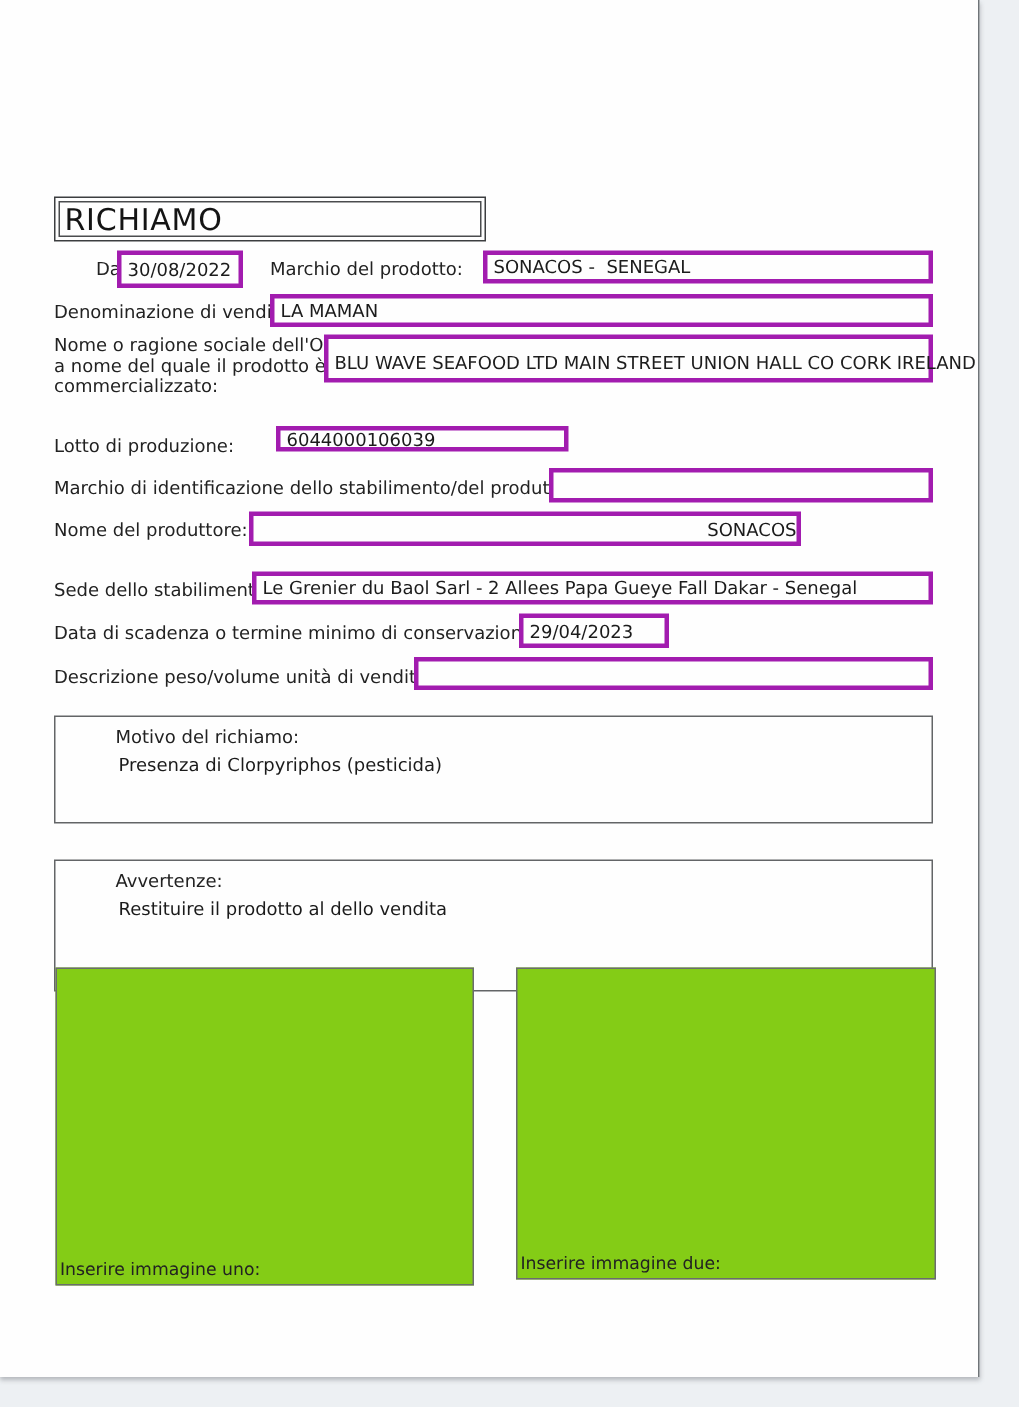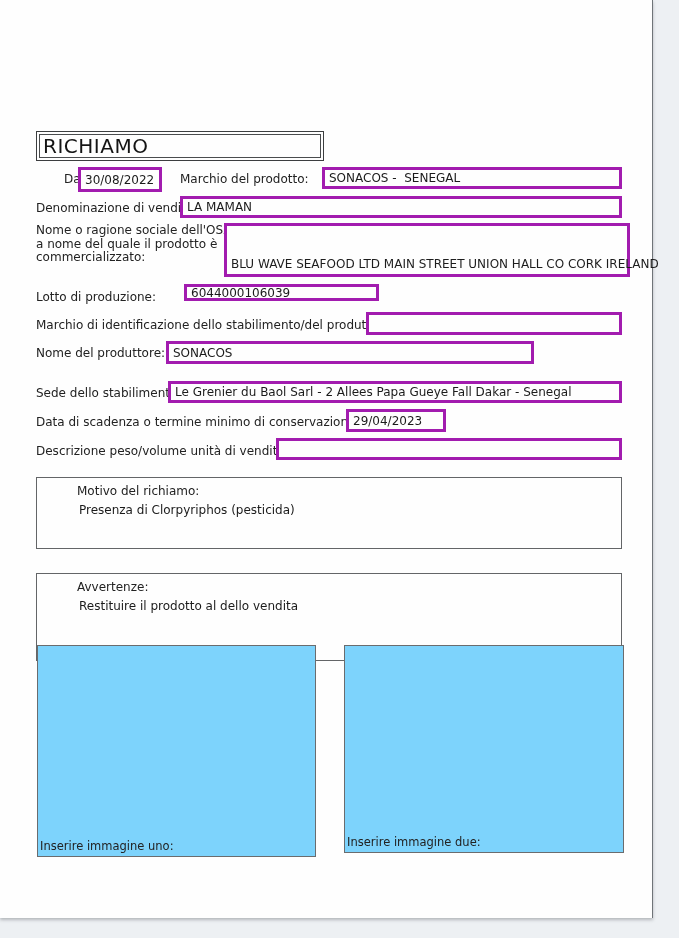--- a/index.html
+++ b/index.html
@@ -90,21 +90,21 @@
   .bigbox .bb-value {
     font-size: 12px;
     padding: 5px 0 0 8px;
     color: #1b1b1b;
   }
 
   .imgbox {
     position: absolute;
     border: 1px solid #6a6c6e;
     box-sizing: border-box;
-    background: #7dd3fc;
+    background: #84cc16;
     text-align: right;
   }
   .imgbox .img-label {
     position: absolute;
     left: 2px; bottom: 3px;
     font-size: 11.5px;
     color: #222;
   }
 
   .osa-value {
@@ -139,36 +139,36 @@
     <div class="lbl" style="left:36px; top:201px;">Denominazione di vendita:</div>
     <div class="box field" style="left:180px; top:196px; width:442px; height:22px;">
       <span class="val">LA MAMAN</span>
     </div>
 
     <div class="lbl osa-label" style="left:36px; top:224px;">
       <div>Nome o ragione sociale dell'OSA</div>
       <div>a nome del quale il prodotto è</div>
       <div>commercializzato:</div>
     </div>
-    <div class="box" style="left:224px; top:223px; width:406px; height:54px;">
+    <div class="box" style="left:216px; top:223px; width:406px; height:32px;">
       <span class="osa-value">BLU WAVE SEAFOOD LTD MAIN STREET UNION HALL CO CORK IRELAND</span>
     </div>
 
     <div class="lbl" style="left:36px; top:290px;">Lotto di produzione:</div>
     <div class="box field" style="left:184px; top:284px; width:195px; height:17px;">
       <span class="val">6044000106039</span>
     </div>
 
     <div class="lbl" style="left:36px; top:318px;">Marchio di identificazione dello stabilimento/del produttore:</div>
     <div class="box field" style="left:366px; top:312px; width:256px; height:23px;">
       <span class="val"></span>
     </div>
 
     <div class="lbl" style="left:36px; top:346px;">Nome del produttore:</div>
-    <div class="box field" style="left:166px; top:341px; width:368px; height:23px;">
+    <div class="box field" style="left:166px; top:341px; width:368px; height:23px;justify-content:flex-end;">
       <span class="val">SONACOS</span>
     </div>
 
     <div class="lbl" style="left:36px; top:386px;">Sede dello stabilimento:</div>
     <div class="box field" style="left:168px; top:381px; width:454px; height:22px;">
       <span class="val">Le Grenier du Baol Sarl - 2 Allees Papa Gueye Fall Dakar - Senegal</span>
     </div>
 
     <div class="lbl" style="left:36px; top:415px;">Data di scadenza o termine minimo di conservazione:</div>
     <div class="box field" style="left:330px; top:409px; width:100px; height:23px;margin-left:16px;">

